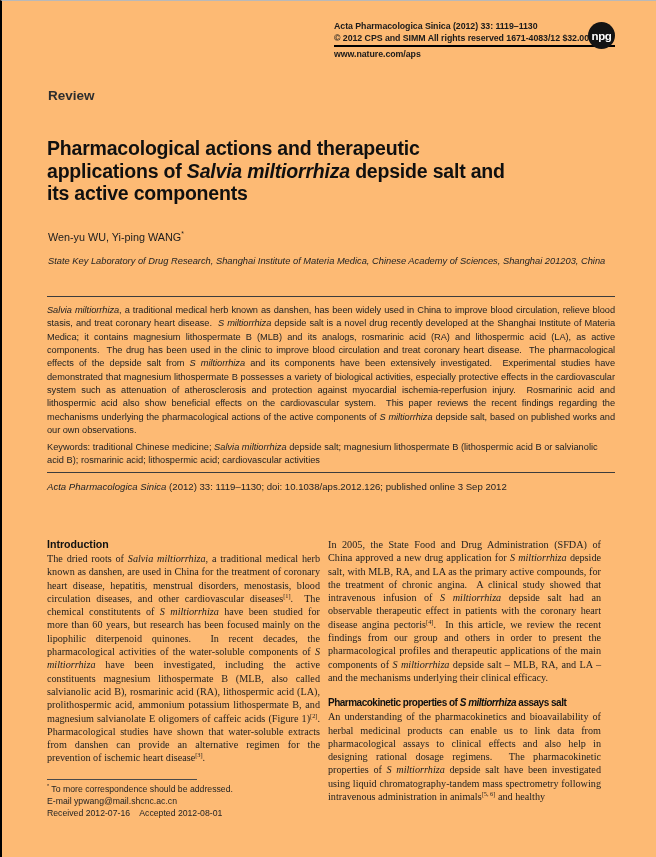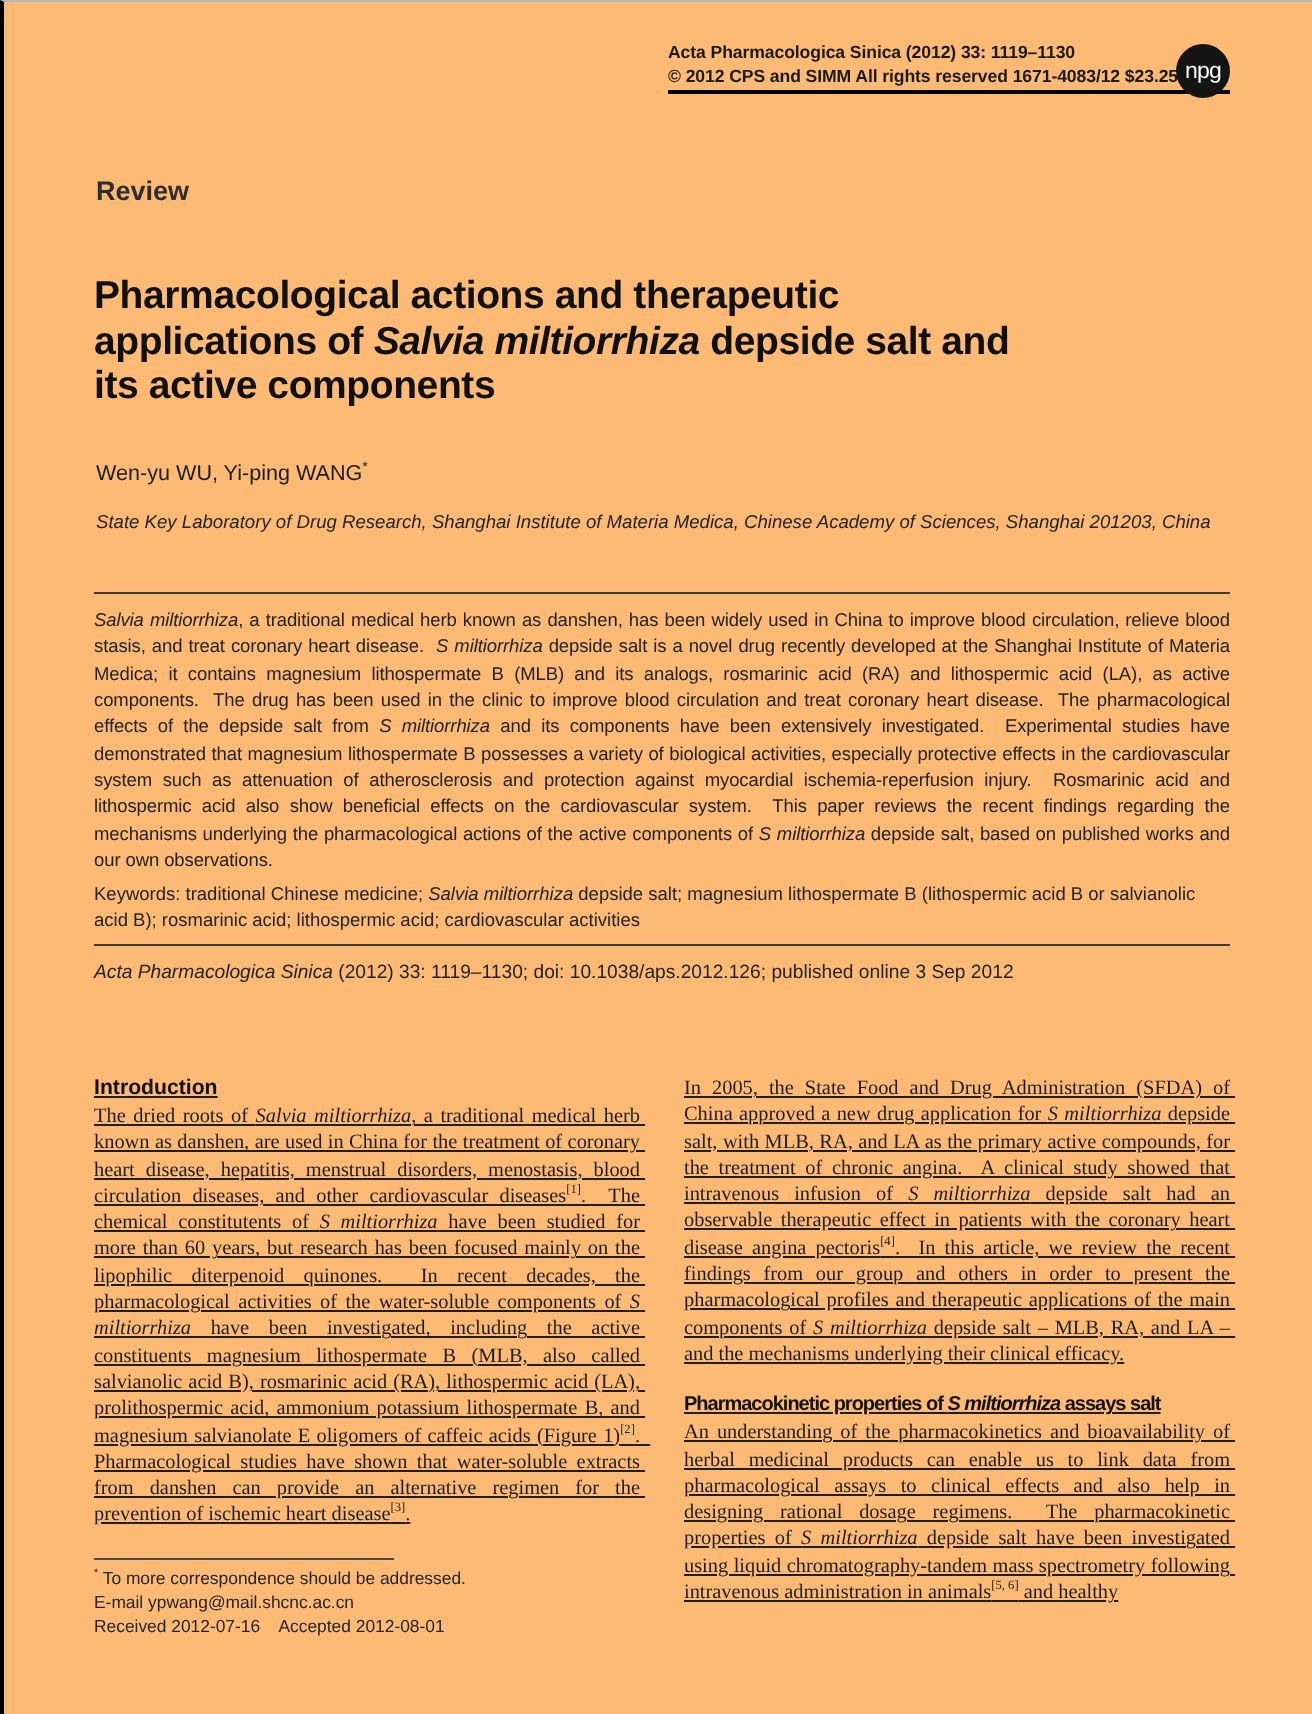--- a/index.html
+++ b/index.html
@@ -7,42 +7,42 @@
     position:relative;width:656px;height:857px;background:#fdba74;overflow:hidden;
     font-family:"Liberation Sans",sans-serif;color:#1e1e1e;
     border-left:2px solid #000000;border-top:1px solid #b9b9b9;box-sizing:border-box;
   }
   
   .masthead{position:absolute;left:332px;top:20px;width:281px;}
   .mast-line{font-size:8.8px;font-weight:bold;line-height:11.5px;letter-spacing:-0.05px;color:#1a1a1a;}
   .mast-rule{border-top:2px solid #000;margin:1px 0 2px 0;width:100%;}
   .npg-logo{
     position:absolute;right:0;top:1px;width:27px;height:27px;border-radius:50%;
-    background:#141414;color:#fff;font-weight:normal;font-size:11.5px;letter-spacing:-0.4px;
+    background:#141414;color:#fff;font-weight:bold;font-size:11.5px;letter-spacing:-0.4px;
     display:flex;align-items:center;justify-content:center;
   }
   .review-label{position:absolute;left:46px;top:87px;font-size:13.5px;font-weight:600;color:#2e2e2e;}
   .title{
     position:absolute;left:45px;top:136px;width:578px;margin:0;
     font-size:19.5px;line-height:22.5px;font-weight:bold;letter-spacing:-0.2px;
     color:#101010;white-space:pre-wrap;
   }
   .authors{position:absolute;left:46px;top:230px;font-size:10.8px;color:#1c1c1c;}
   .affiliation{position:absolute;left:46px;top:254px;width:572px;font-size:9.3px;line-height:12.5px;font-style:italic;color:#242424;}
   .rule{position:absolute;left:45px;width:568px;border-top:1.4px solid #3c3c3c;}
   .rule-abstract-top{top:295px;}
   .rule-citation-top{top:471px;}
   .abstract{
     position:absolute;left:45px;top:303px;width:568px;margin:0;
     font-size:9.25px;line-height:13.35px;letter-spacing:-0.05px;
     text-align:justify;white-space:pre-wrap;color:#232323;
   }
   .keywords{position:absolute;left:45px;top:440px;width:568px;margin:0;font-size:9.25px;line-height:13.2px;color:#232323;}
   .citation{position:absolute;left:45px;top:480px;width:568px;margin:0;font-size:9.6px;color:#232323;}
-  .columns{position:absolute;left:45px;top:537px;width:568px;display:flex;gap:22px;text-decoration:underline;}
+  .columns{position:absolute;left:45px;top:537px;width:568px;display:flex;gap:8px;}
   .col{width:273px;box-sizing:border-box;}
   .sec-heading{margin:0 0 2px 0;font-size:10.6px;font-weight:bold;color:#111;}
   .pk-heading{margin-top:13px;margin-bottom:2px;font-size:10px;letter-spacing:-0.5px;white-space:nowrap;}
   .body-par{
     margin:0;font-family:"Liberation Serif",serif;font-size:10.2px;line-height:13.3px;
     text-align:justify;white-space:pre-wrap;color:#1d1d1d;
   }
   .footnote-rule{position:absolute;left:45px;top:778px;width:150px;border-top:1px solid #4a4a4a;}
   .footnote{position:absolute;left:45px;top:783px;width:285px;font-size:8.7px;line-height:11.8px;color:#242424;}
   .footnote .dates{white-space:pre-wrap;}
@@ -51,22 +51,23 @@
   .seg-b{font-weight:normal;}
   .seg-sup{vertical-align:super;font-size:0.62em;line-height:0;}
 </style>
 </head>
 <body>
 
 <div class="page">
 
   <header class="masthead">
     <div class="mast-line">Acta Pharmacologica Sinica  (2012) 33: 1119–1130</div>
-    <div class="mast-line">© 2012 CPS and SIMM    All rights reserved 1671-4083/12  $23.25</div>
+    <div class="mast-line">© 2012 CPS and SIMM    All rights reserved 1671-4083/12  $32.00</div>
     <div class="mast-rule"></div>
+    <div class="mast-line">www.nature.com/aps</div>
     <div class="npg-logo">npg</div>
   </header>
 
   <div class="review-label">Review</div>
 
   <h1 class="title"><span>Pharmacological actions and therapeutic
 applications of </span><span class="seg-i">Salvia miltiorrhiza</span><span> depside salt and
 its active components</span></h1>
 
   <div class="authors"><span>Wen-yu WU, Yi-ping WANG</span><span class="seg-sup">*</span></div>

